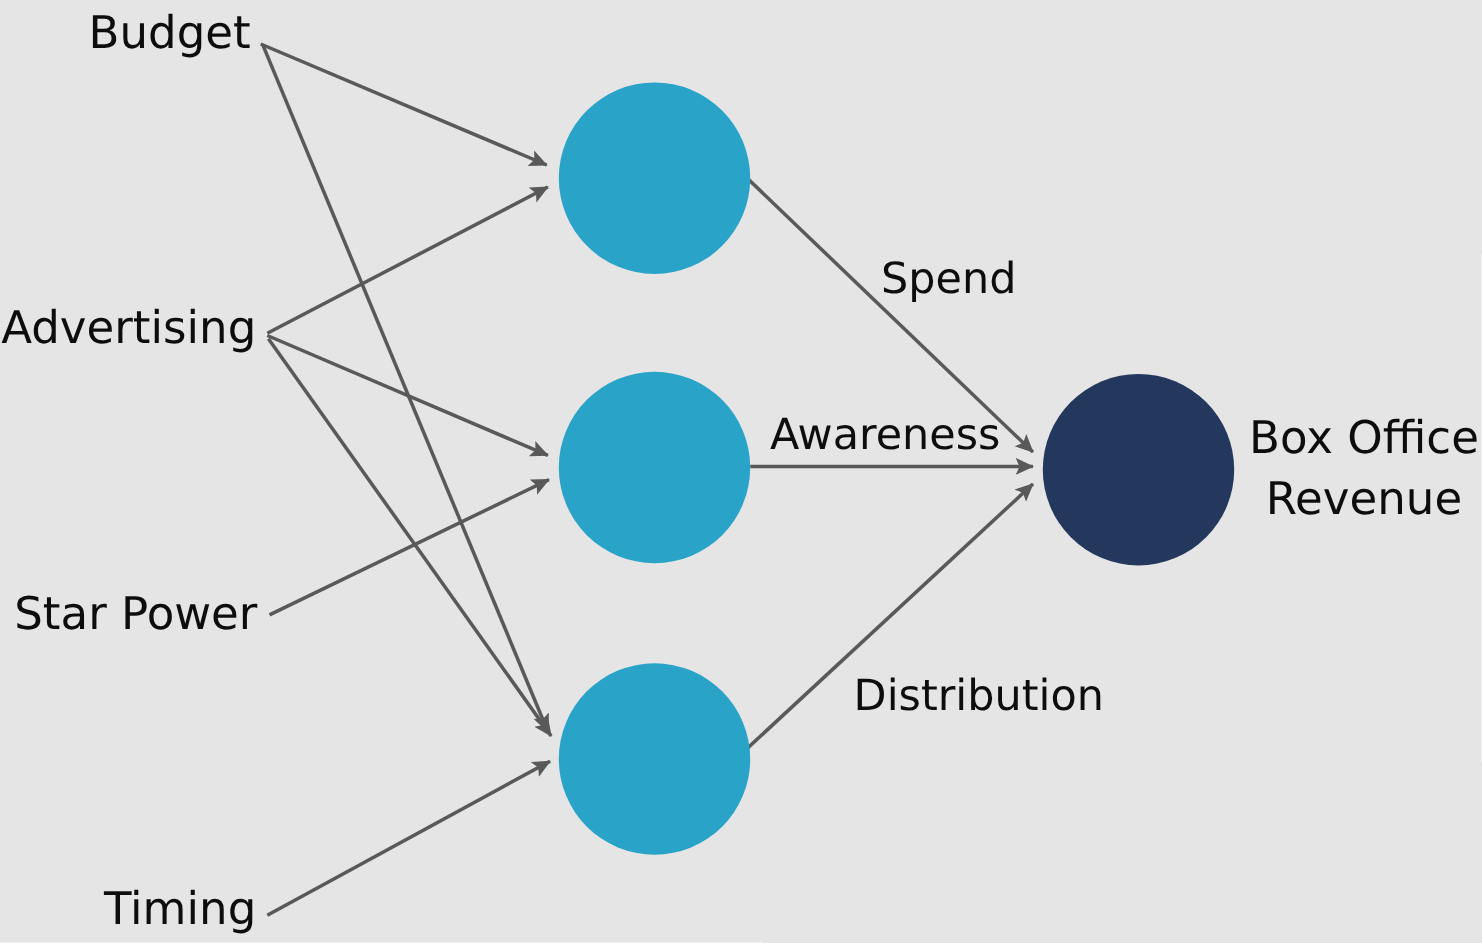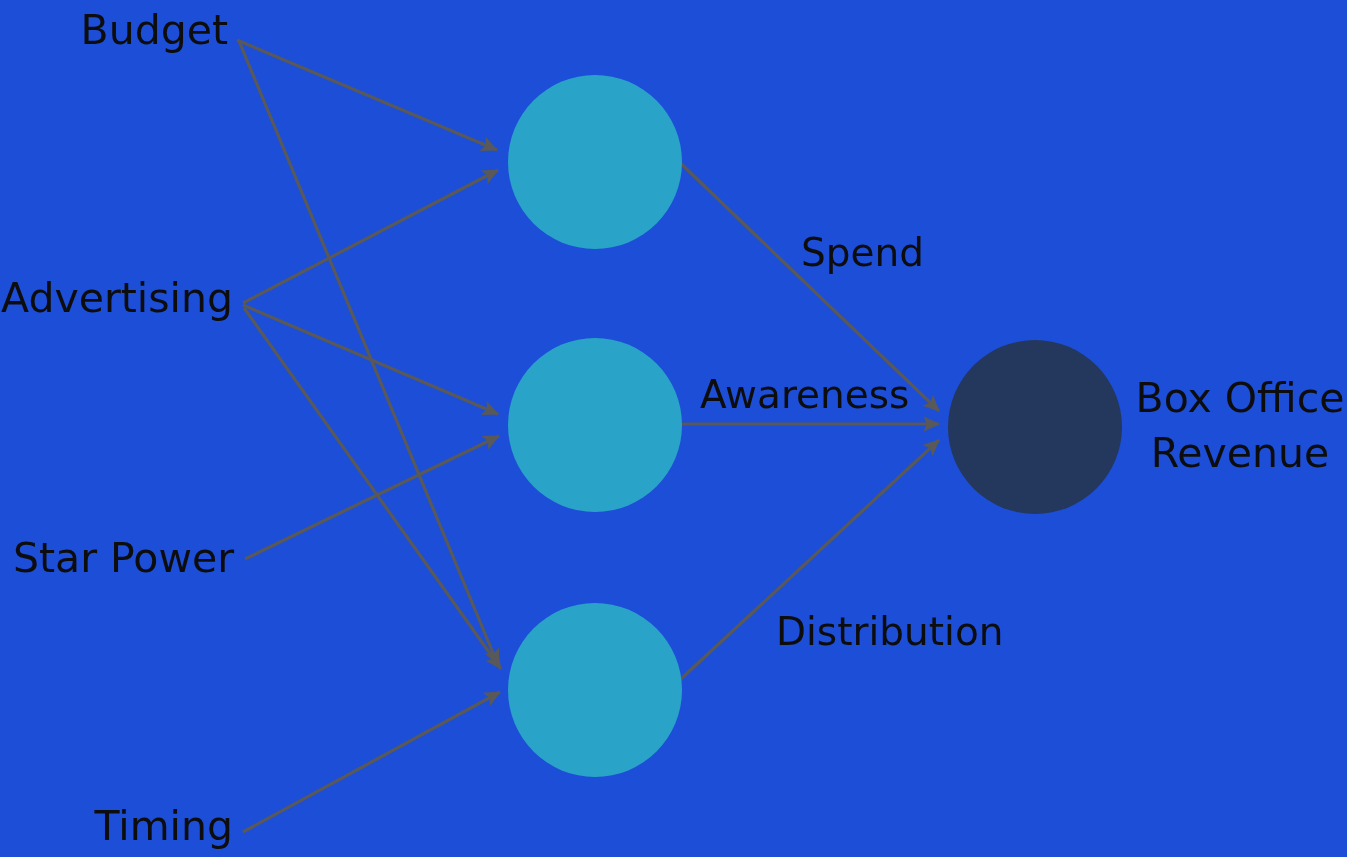--- a/index.html
+++ b/index.html
@@ -11,21 +11,21 @@
   body {
     width: 1347px;
     height: 857px;
     overflow: hidden;
     font-family: "DejaVu Sans", "Liberation Sans", sans-serif;
   }
   #diagram-root {
     position: relative;
     width: 1347px;
     height: 857px;
-    background: #1d4ed8;
+    background: #e5e5e5;
   }
   svg#net {
     display: block;
     width: 1347px;
     height: 857px;
   }
   .node-circle {
     stroke: none;
   }
   .edge-line {

